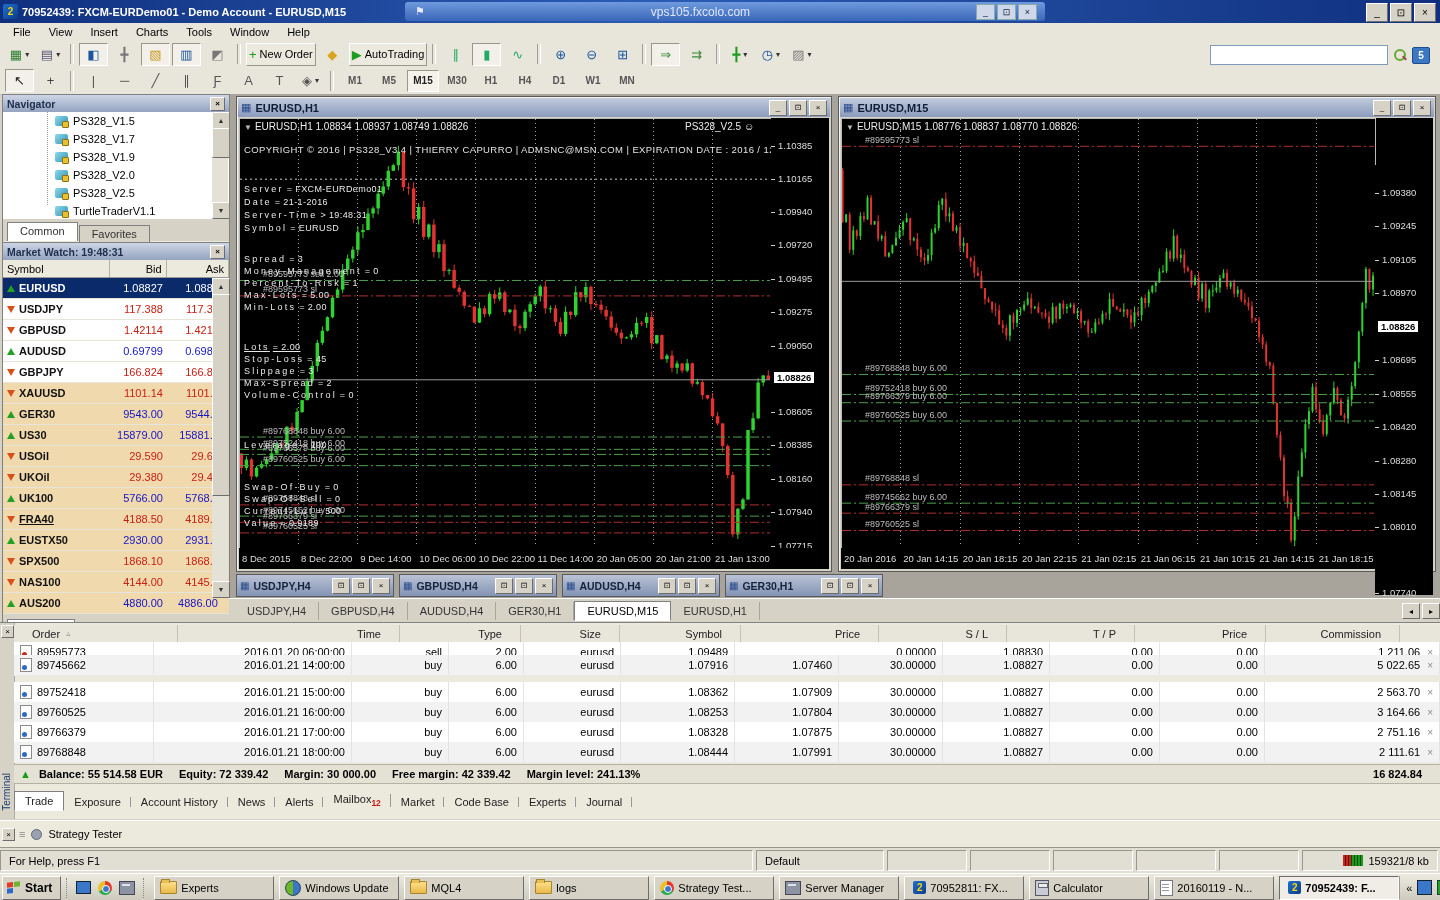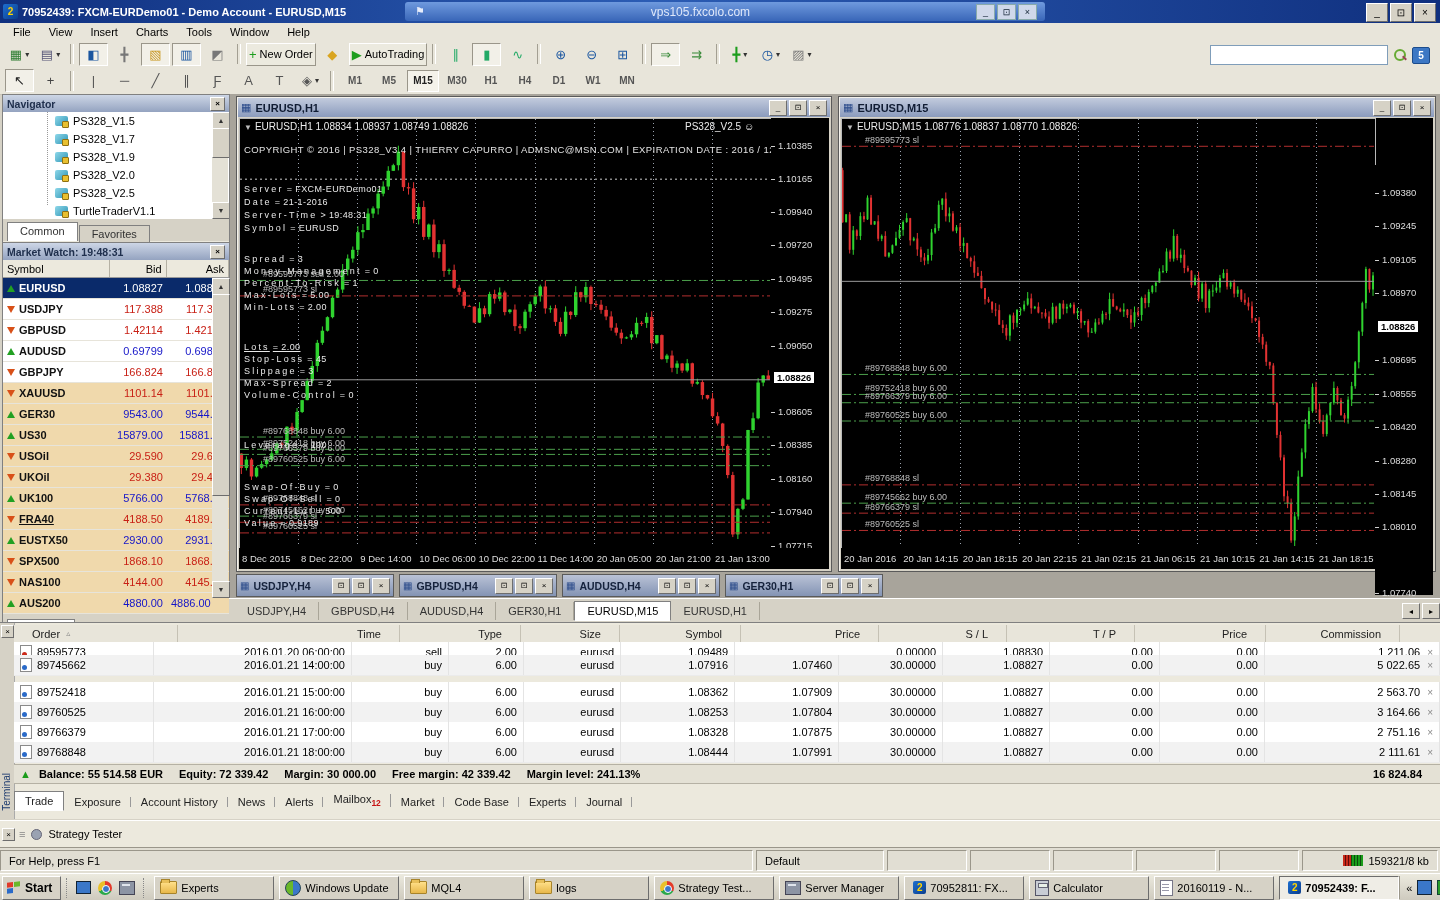--- a/index.html
+++ b/index.html
@@ -475,21 +475,21 @@
           <span class="mwc val dn" style="width: 60px; text-align: right;">1868.60</span>
         </div>
         <div class="mwrow cfd">
           <span class="mwc sym" style="width: 110px;"><span class="tri dn"></span><span>NAS100</span></span>
           <span class="mwc val dn" style="width: 54px; text-align: right;">4144.00</span>
           <span class="mwc val dn" style="width: 60px; text-align: right;">4145.00</span>
         </div>
         <div class="mwrow cfd">
           <span class="mwc sym" style="width: 110px;"><span class="tri up"></span><span>AUS200</span></span>
           <span class="mwc val up" style="width: 54px; text-align: right;">4880.00</span>
-          <span class="mwc val up" style="width: 60px; text-align: left;">4886.00</span>
+          <span class="mwc val up" style="width: 60px; text-align: center;">4886.00</span>
         </div>
         <div class="sbar" style="height: 320px;">
           <div class="sbtn" style="top: 0px;">▲</div>
           <div class="sbtn" style="bottom: 0px;">▼</div>
           <div class="sthumb" style="top: 16px; height: 200px;"></div>
         </div>
       </div>
     <div style="height:24px;" class="tabsrow" id="mwtabs">
         <span class="ftab active">Symbols</span>
         <span class="ftab">Tick Chart</span>

